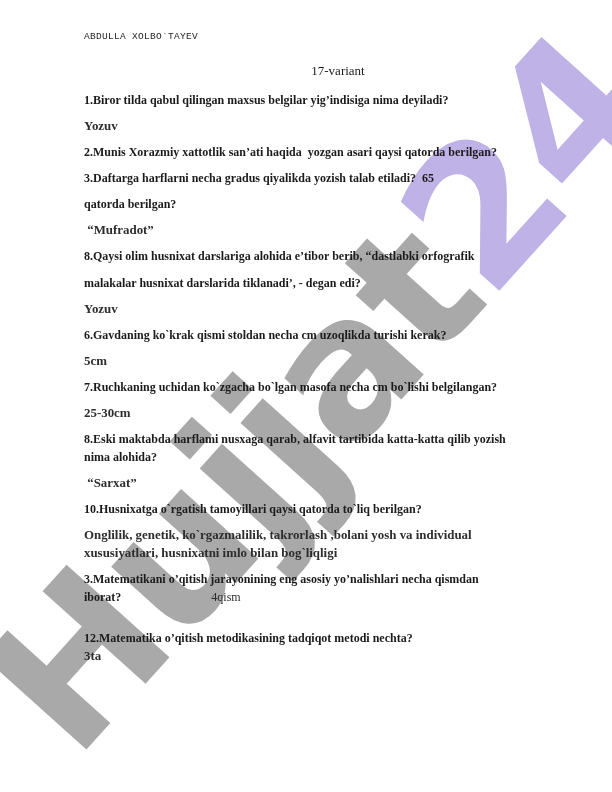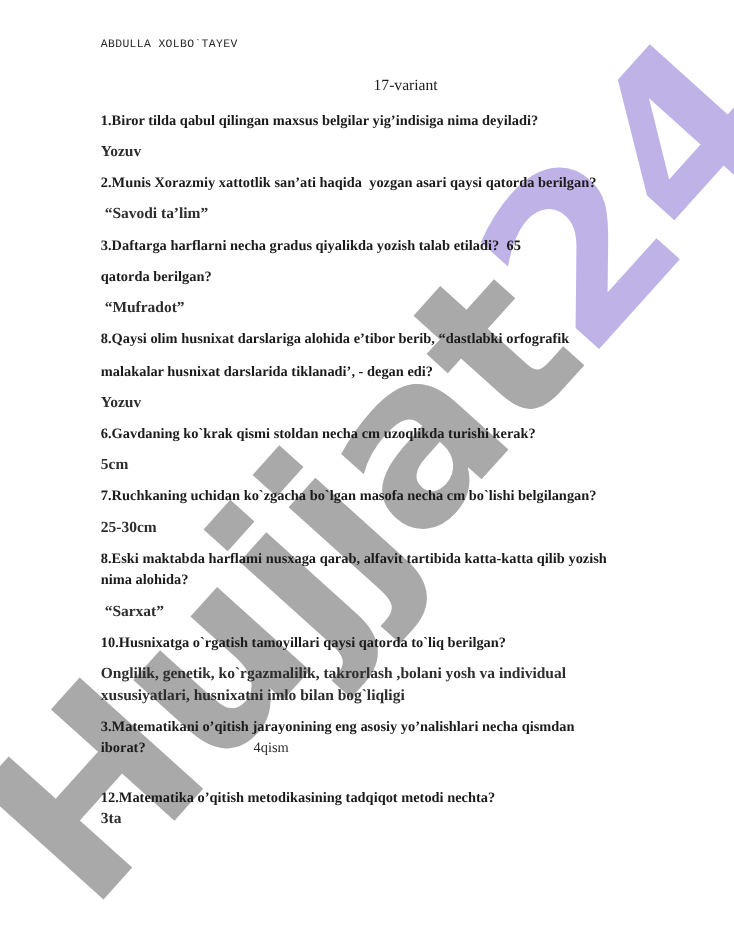--- a/index.html
+++ b/index.html
@@ -80,23 +80,20 @@
     <div id="qa">
         <div class="q-block">
           <div class="q-line">1.Biror tilda qabul qilingan maxsus belgilar yig’indisiga nima deyiladi?</div>
         </div>
         <div class="a-block">
           <div class="a-line">Yozuv</div>
         </div>
         <div class="q-block">
           <div class="q-line">2.Munis Xorazmiy xattotlik san’ati haqida  yozgan asari qaysi qatorda berilgan?</div>
         </div>
-        <div class="a-block">
-          <div class="a-line"> “Savodi ta’lim”</div>
-        </div>
         <div class="q-block">
           <div class="q-line">3.Daftarga harflarni necha gradus qiyalikda yozish talab etiladi?  65</div>
         </div>
         <div class="q-block">
           <div class="q-line">qatorda berilgan?</div>
         </div>
         <div class="a-block">
           <div class="a-line"> “Mufradot”</div>
         </div>
         <div class="q-block wide">

